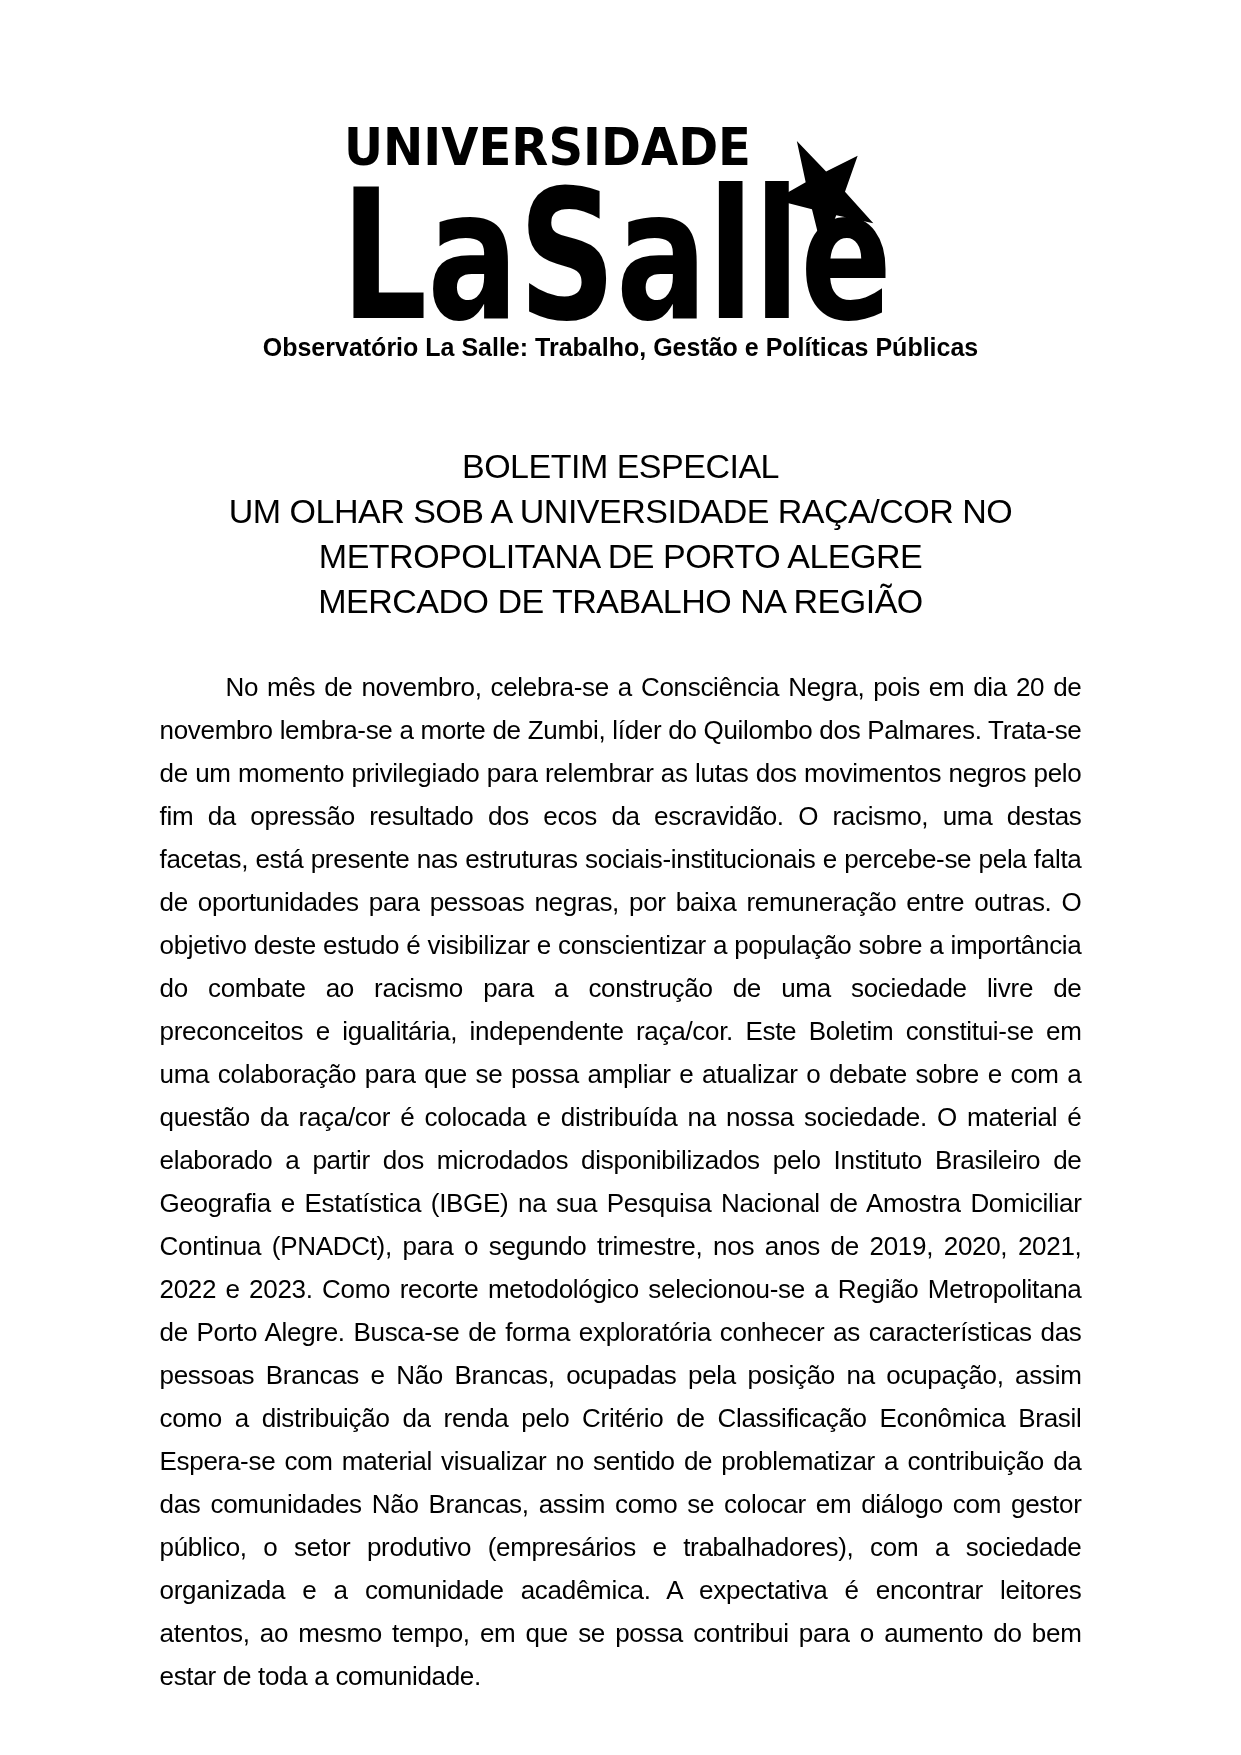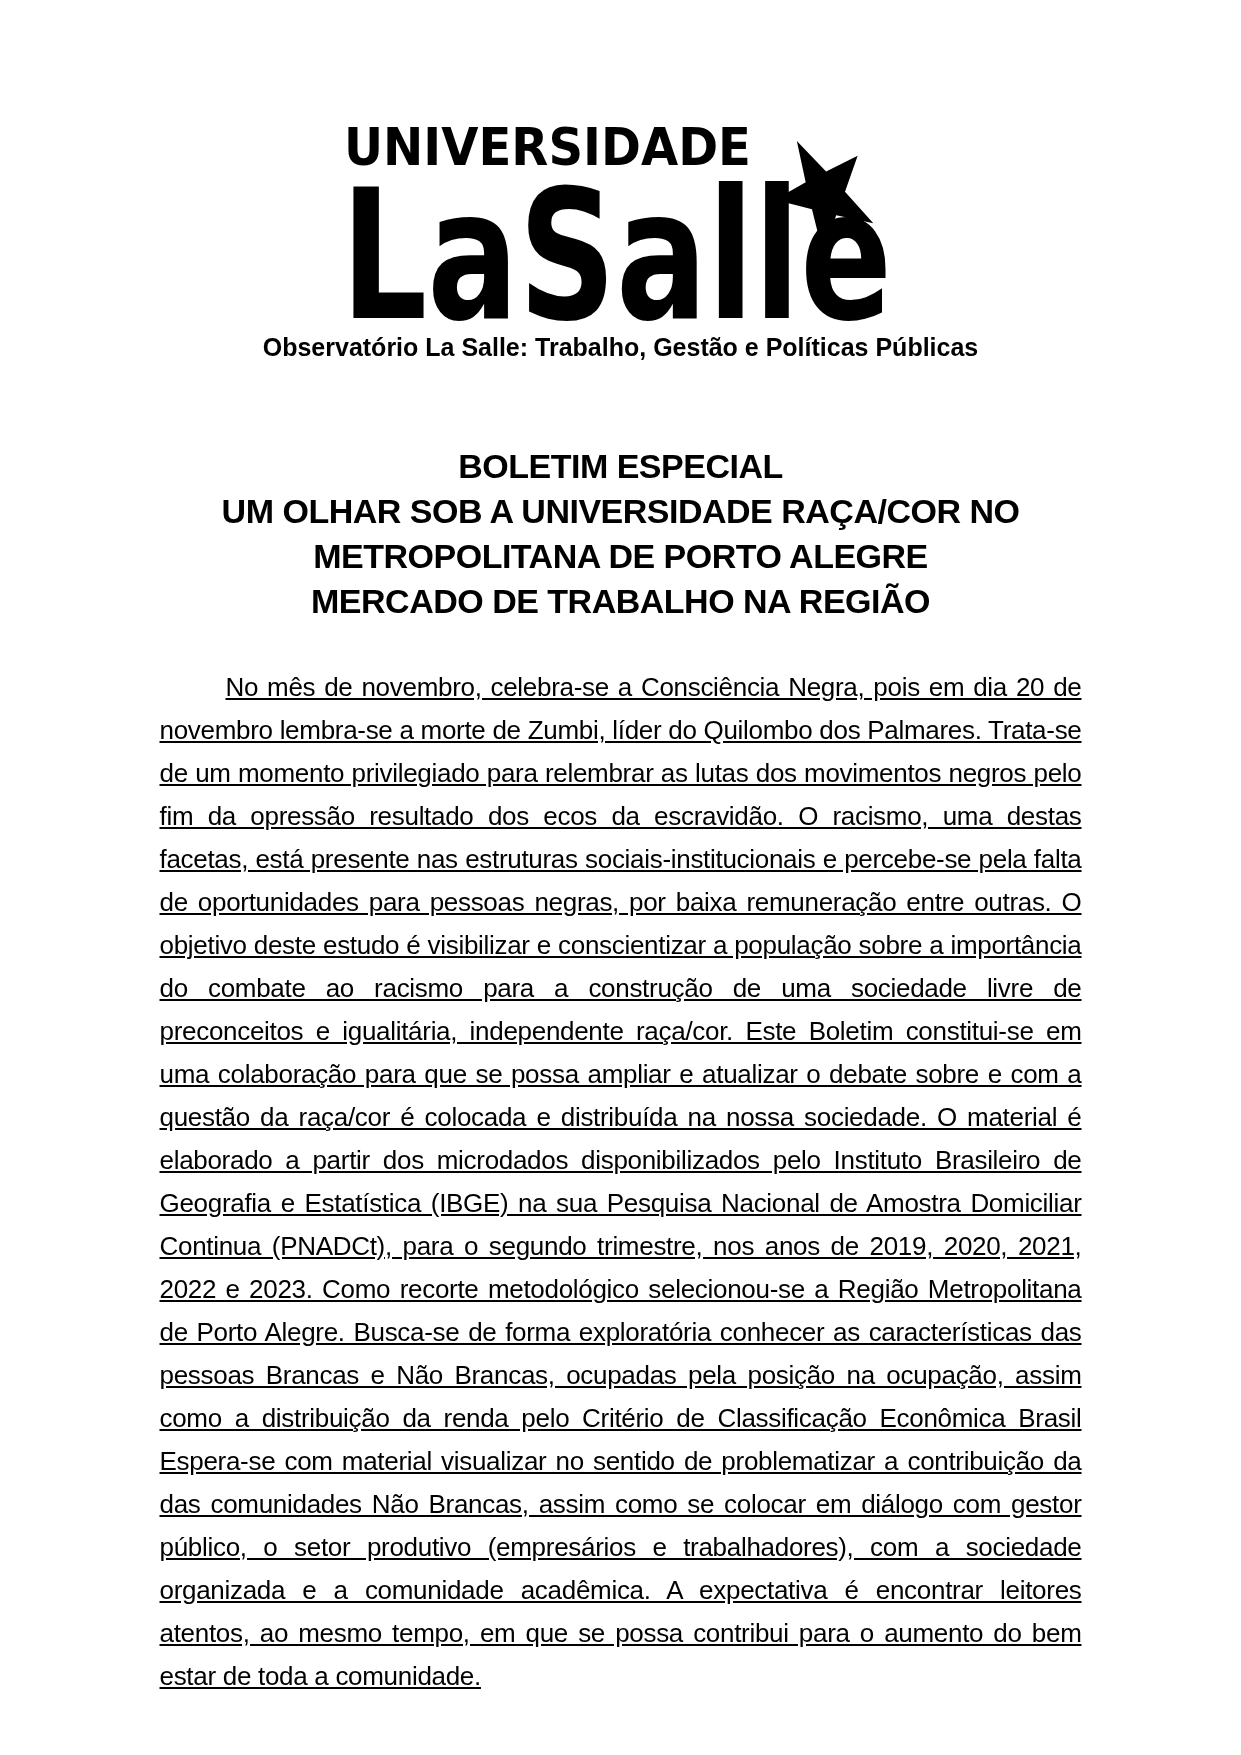--- a/index.html
+++ b/index.html
@@ -38,33 +38,32 @@
   }
   .subtitle {
     text-align: center;
     font-weight: bold;
     font-size: 25px;
     line-height: 30px;
   }
   .title-block {
     margin-top: 82px;
     text-align: center;
-    font-weight: bold;
+    font-weight: normal;
     font-size: 34px;
     line-height: 45px;
     letter-spacing: -0.5px;
   }
   .body-text {
     margin: 42px 106px 0 106px;
     text-align: justify;
     font-size: 26px;
     line-height: 43px;
     text-indent: 66px;
     letter-spacing: -0.3px;
-    text-decoration: underline;
   }
 </style>
 </head>
 <body>
 
 <div class="page">
 
   <svg class="logo" width="580" height="232" viewBox="0 0 580 232" aria-hidden="true">
     <text class="logo-top-text" x="13" y="65" textLength="407" lengthAdjust="spacingAndGlyphs">UNIVERSIDADE</text>
     <text class="logo-main-text" x="10" y="218" textLength="551" lengthAdjust="spacingAndGlyphs">LaSalle</text>

